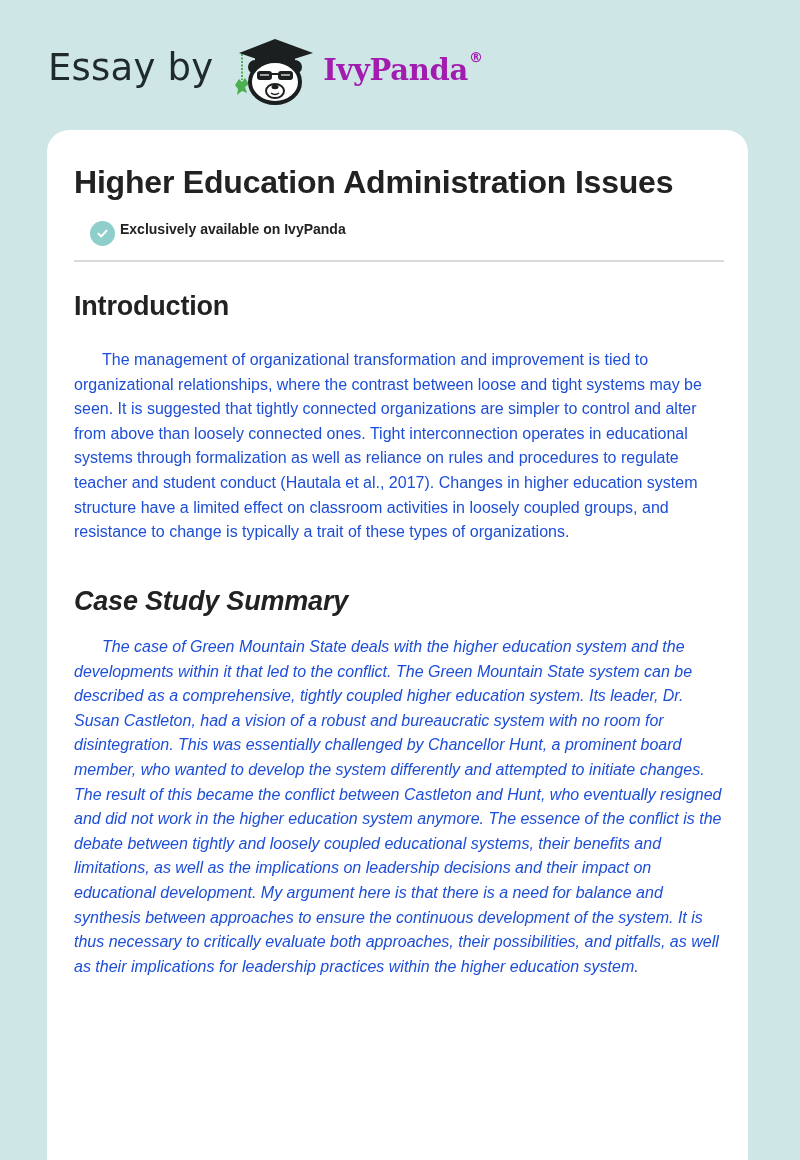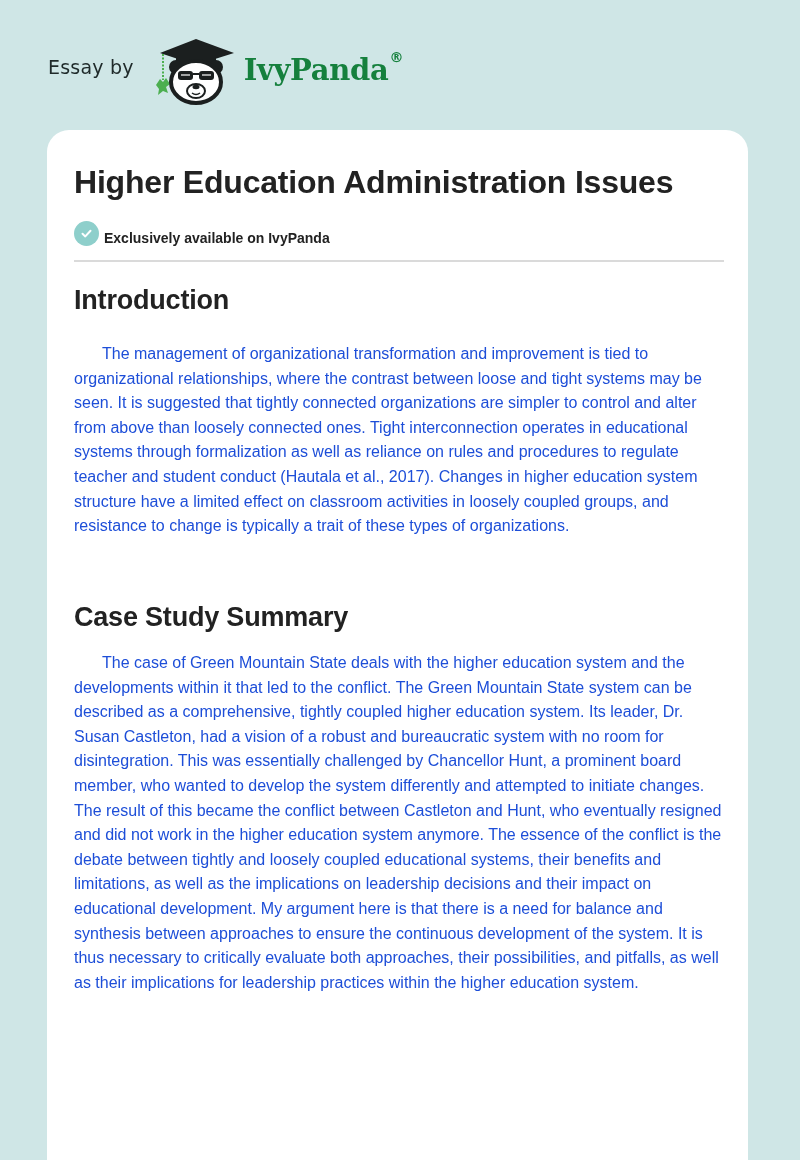--- a/index.html
+++ b/index.html
@@ -17,36 +17,36 @@
   .brand {
     position: absolute;
     left: 48px;
     top: 34px;
     height: 70px;
     display: flex;
     align-items: center;
   }
   .brand-prefix {
     font-family: "DejaVu Sans", sans-serif;
-    font-size: 19px;
+    font-size: 37px;
     color: #1f2a2a;
     letter-spacing: 0.2px;
     margin-right: 16px;
     margin-top: -4px;
   }
   .brand-logo {
     width: 90px;
     height: 72px;
     margin-right: 4px;
   }
   .brand-name {
     font-family: "DejaVu Serif", serif;
     font-weight: bold;
     font-size: 29px;
-    color: #15803d;
+    color: #a21caf;
     letter-spacing: -0.3px;
     margin-top: 2px;
   }
   .brand-reg {
     font-family: "DejaVu Sans", sans-serif;
     font-size: 14px;
     font-weight: bold;
     vertical-align: top;
     position: relative;
     top: -4px;
@@ -74,23 +74,23 @@
     left: 0;
     font-size: 32px;
     font-weight: bold;
     color: #222222;
     white-space: nowrap;
     letter-spacing: -0.2px;
   }
   .exclusive {
     position: absolute;
     top: 91px;
-    left: 0;
+    left: 16px;
     display: flex;
-    align-items: flex-end;
+    align-items: flex-start;
   }
   .check-badge {
     width: 25px;
     height: 25px;
     border-radius: 50%;
     background: #8ecfcb;
     display: flex;
     align-items: center;
     justify-content: center;
     margin-right: 5px;
@@ -120,23 +120,23 @@
     color: #222222;
     letter-spacing: -0.2px;
   }
   .section p {
     margin: 0;
     font-size: 16px;
     line-height: 24.6px;
     color: #1d4ed8;
     text-indent: 28px;
   }
-  .sec-intro { top: 155px; }
+  .sec-intro { top: 161px; }
   .sec-intro p { margin-top: 26px; }
-  .sec-case { top: 472px; }
+  .sec-case { top: 456px; font-style: italic; }
   .sec-case p { margin-top: 18px; }
 </style>
 </head>
 <body>
 
 <header class="brand">
   <span class="brand-prefix">Essay by</span>
   <svg class="brand-logo" viewBox="0 0 90 72">
 
     <polygon points="10,20 46,6 84,20 46,32" fill="#1b1f1f"></polygon>

